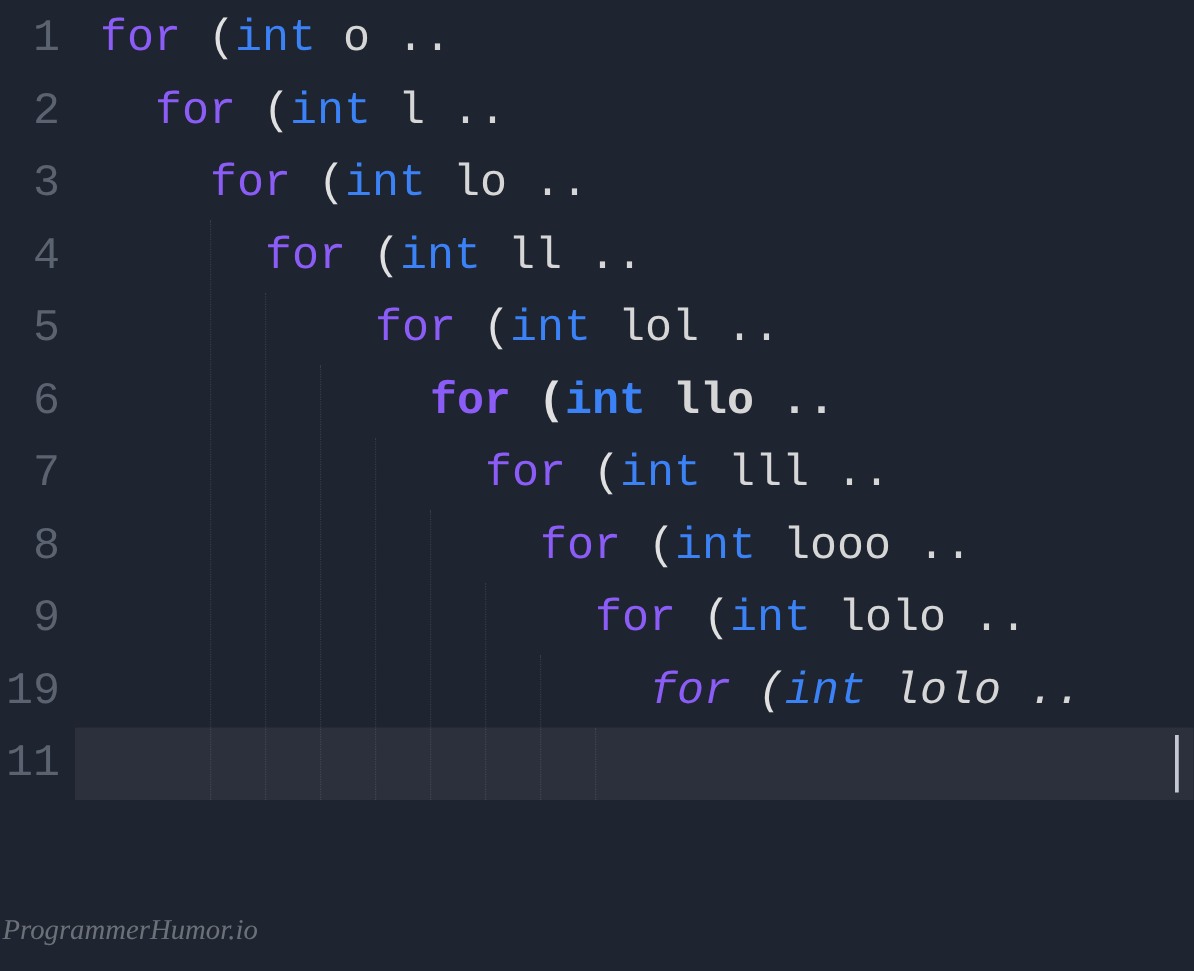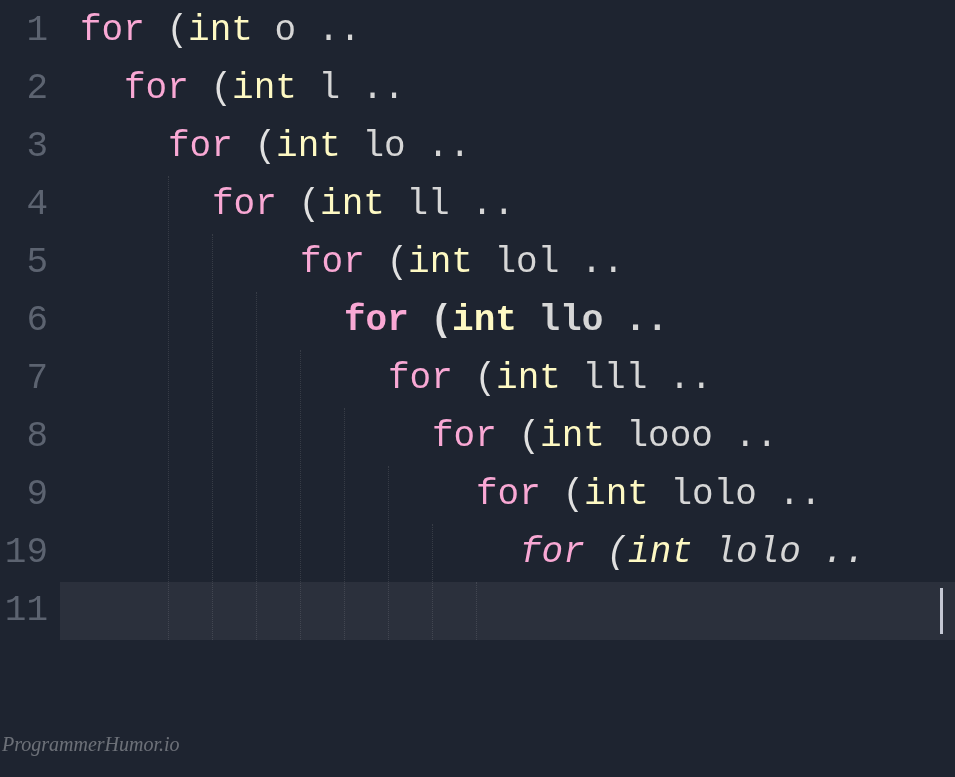--- a/index.html
+++ b/index.html
@@ -55,32 +55,32 @@
   }
   .cursor {
     position: absolute;
     width: 3px;
     height: 46px;
     background: #c5c8d4;
     top: 586px;
     left: 880px;
     z-index: 3;
   }
-  .kw-for { color: #f9a8d4; }
-  .kw-int { color: #fef9c3; }
+  .kw-for { color: #8b5cf6; }
+  .kw-int { color: #3b82f6; }
   .paren  { color: #e0e0e0; }
   .var    { color: #d6d6d6; }
   .dots   { color: #d6d6d6; }
   .watermark {
     position: absolute;
     left: 2px;
     bottom: 4px;
     font-family: Georgia, 'Times New Roman', serif;
     font-style: italic;
-    font-size: 20px;
+    font-size: 23px;
     color: rgba(255,255,255,0.35);
     z-index: 5;
   }
 </style>
 </head>
 <body>
 
 <div class="editor">
   <div class="gutter">
       <div class="gutter-line">1</div>

